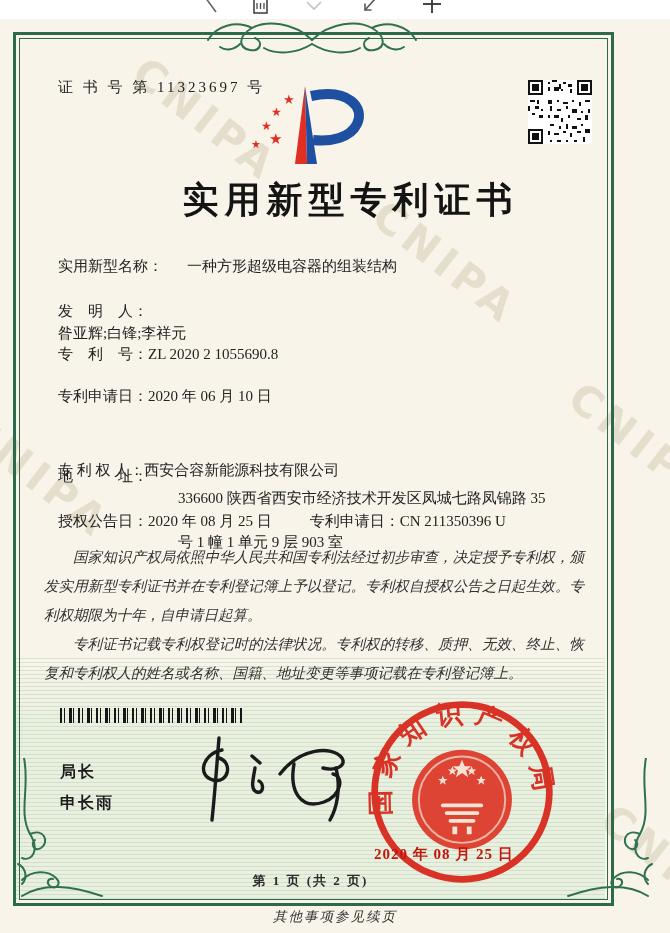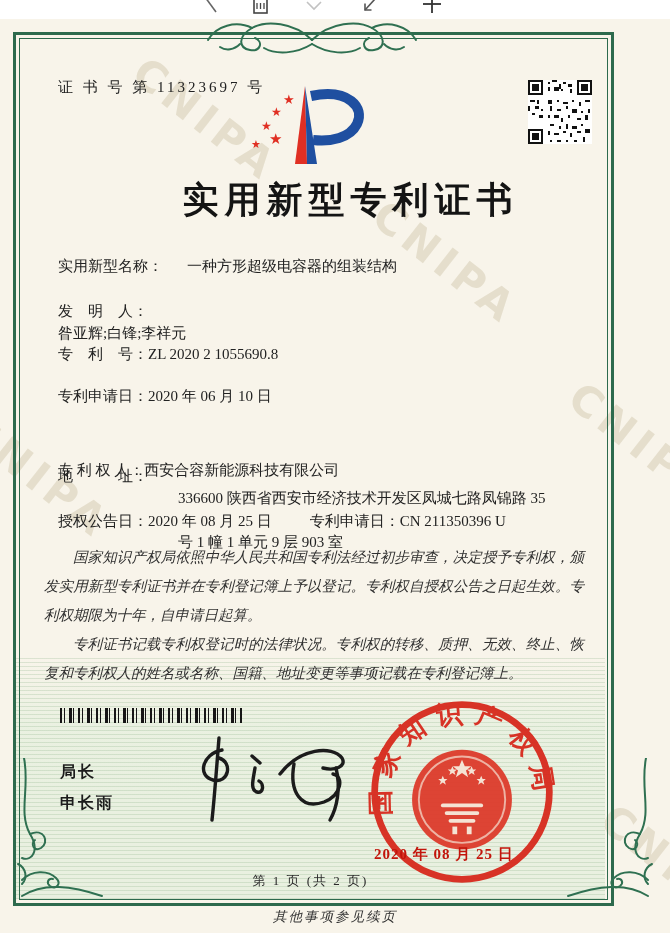--- a/index.html
+++ b/index.html
@@ -60,21 +60,21 @@
   .director{position:absolute;left:60px;top:762px;z-index:3;font-size:16px;font-weight:700;
             color:#1c1c1c;font-family:Liberation Serif, serif;letter-spacing:2px;}
   .director .name{margin-top:10px;}
   .signature{position:absolute;left:182px;top:730px;width:175px;height:100px;z-index:3;}
 
   .seal{position:absolute;left:366px;top:696px;width:192px;height:192px;z-index:3;opacity:.94;}
   .seal-date{position:absolute;left:374px;top:845px;z-index:4;font-size:15px;font-weight:700;
              color:#c2150b;letter-spacing:1px;white-space:nowrap;}
 
   .page-note{position:absolute;left:13px;top:872px;width:595px;text-align:center;z-index:3;
-             font-size:13px;letter-spacing:2px;color:#2b2b2b;}
+             font-size:13px;letter-spacing:2px;color:#2b2b2b;font-weight:bold;}
   .cont-note{position:absolute;left:0;top:908px;width:670px;text-align:center;z-index:3;
              font-size:13.5px;font-style:italic;color:#333;font-family:Liberation Serif, serif;letter-spacing:2px;}
 </style>
 </head>
 <body>
 
 <div id="screen">
 
   <div class="toolbar">
     <svg class="tb-icon" style="left:201px" width="18" height="22">

